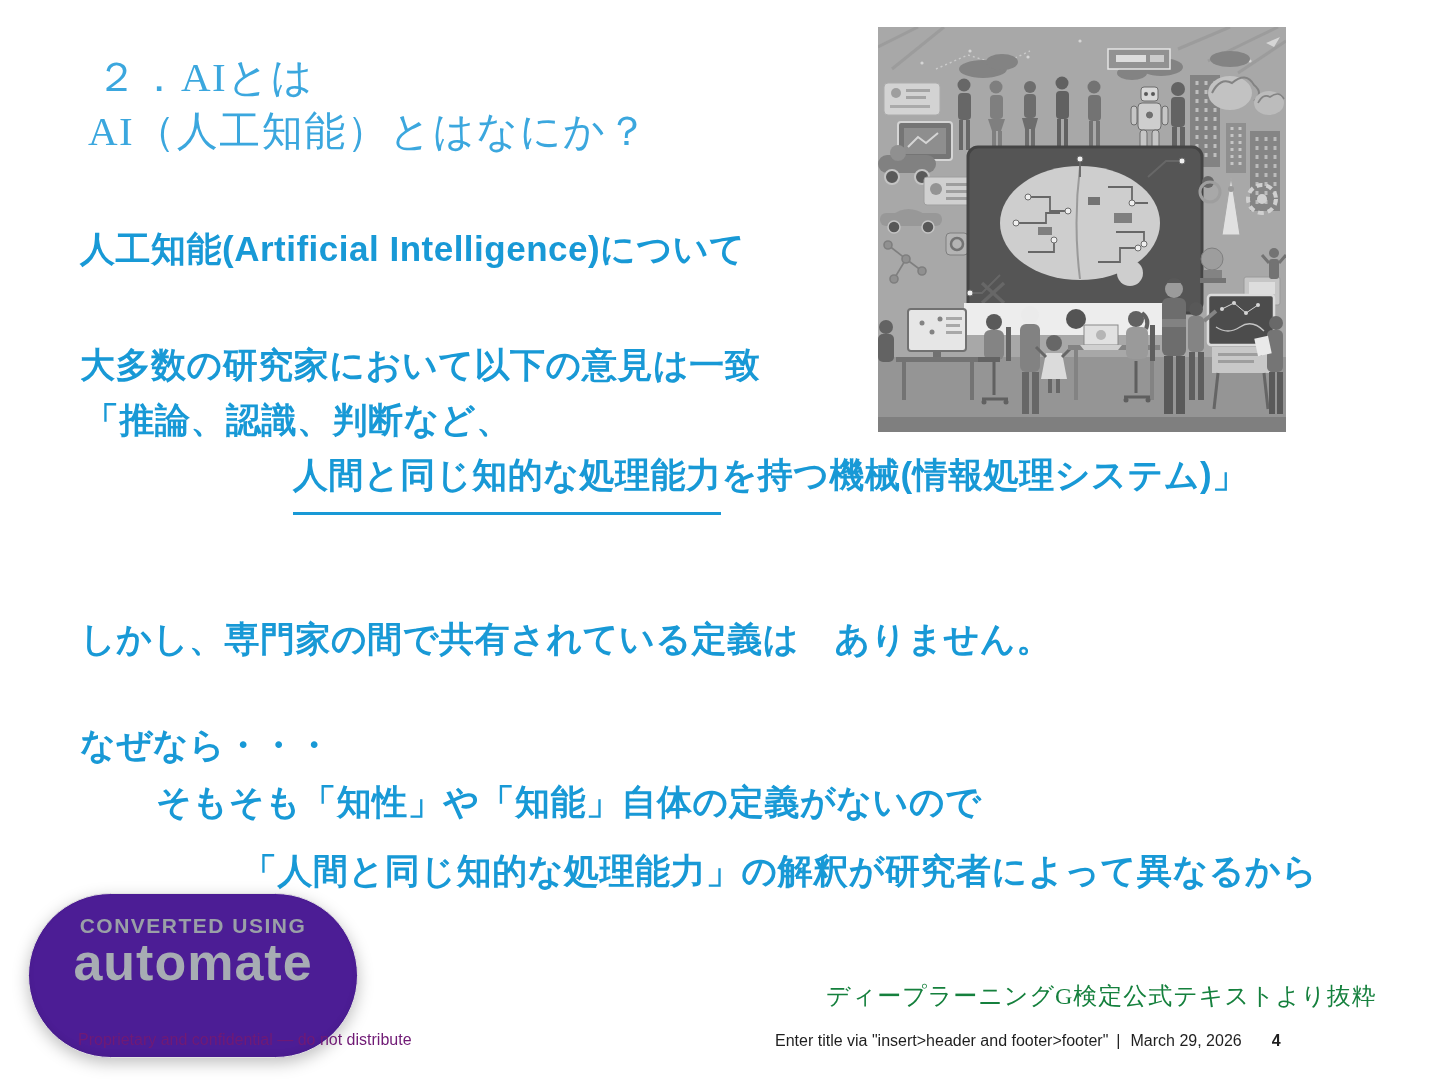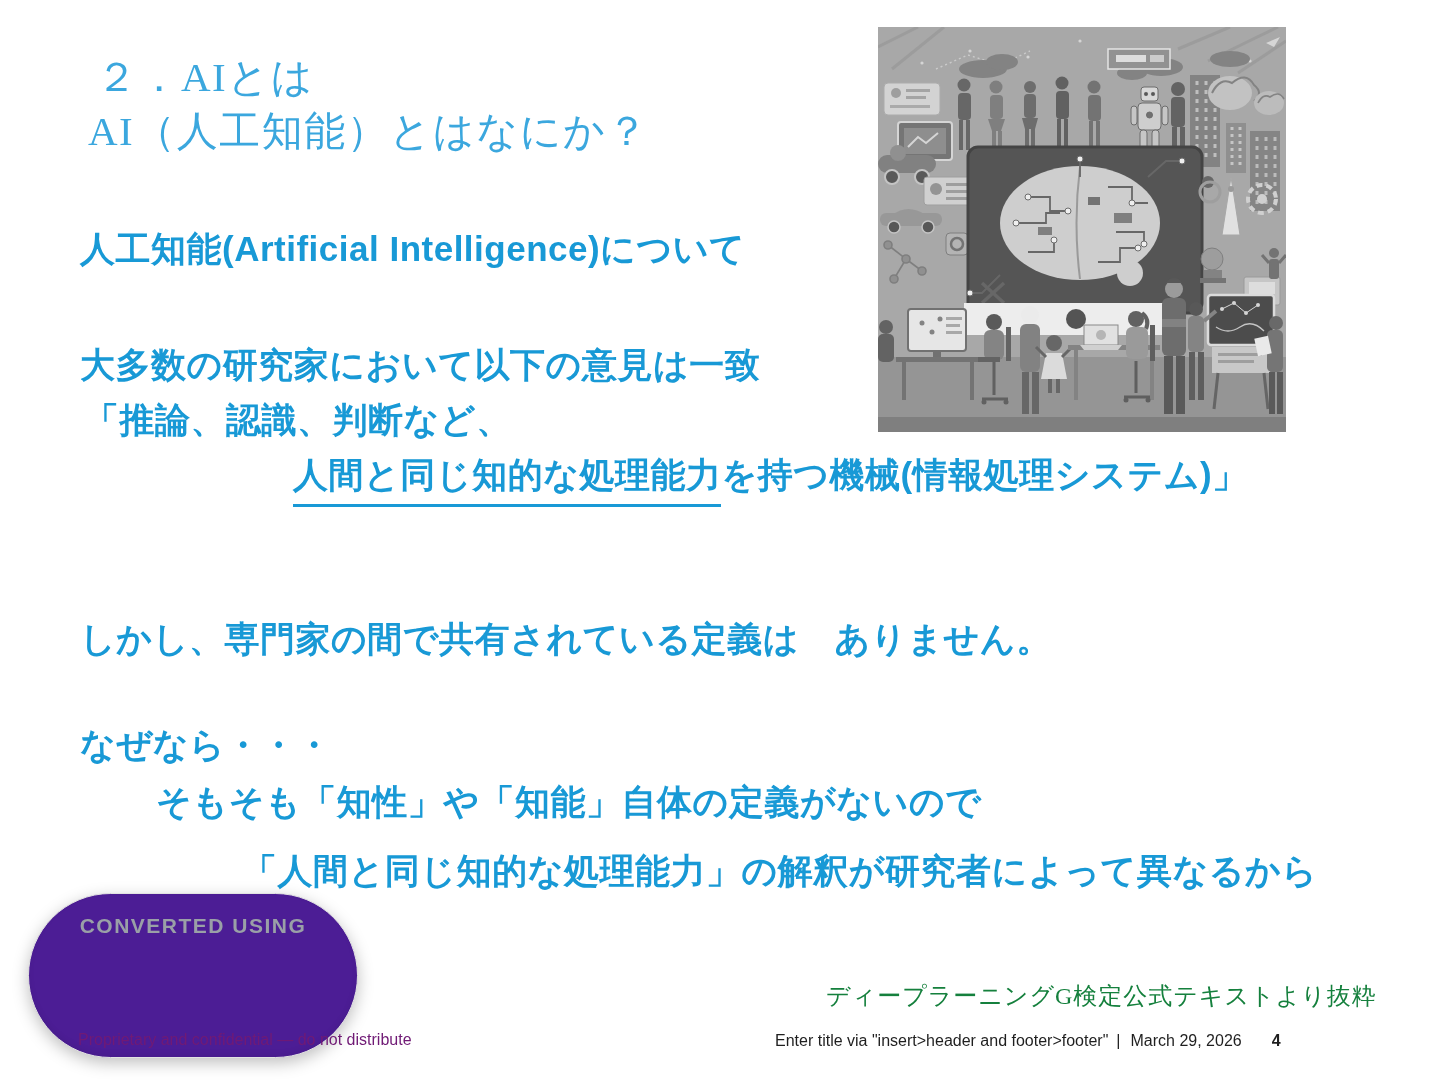--- a/index.html
+++ b/index.html
@@ -36,21 +36,21 @@
     letter-spacing:0.5px;
   }
   #intro{left:80px;top:226px;}
   #c1{left:80px;top:342px;}
   #c2{left:84px;top:397px;text-align:center;}
   #c3{left:293px;top:452px;}
   #however{left:80px;top:616px;}
   #because{left:80px;top:722px;}
   #reason1{left:156px;top:779px;}
   #reason2{left:242px;top:837px;margin-top:11px;}
-  .u{border-bottom:3px solid currentColor;padding-bottom:10px;}
+  .u{border-bottom:3px solid currentColor;padding-bottom:18px;}
   
   #illustration{left:878px;top:27px;width:408px;height:405px;}
   
   #source-note{
     left:826px;top:980px;
     font-family:"Liberation Serif","DejaVu Serif",serif;
     color:#15803d;font-size:24px;letter-spacing:1px;
   }
   
   #watermark{
@@ -438,18 +438,19 @@
       <rect x="399" y="345" width="6" height="42" fill="#3f3f3f"></rect>
   </g>
 
   <rect width="408" height="405" fill="#ffffff" opacity="0.14"></rect>
 </svg>
 
 <div id="source-note" class="abs">ディープラーニングG検定公式テキストより抜粋</div>
 
 <div id="watermark" class="abs">
   <div id="wm-eyebrow">CONVERTED USING</div>
+  <div id="wm-brand">automate</div>
 </div>
 
 <div id="footer-left" class="abs footer-text">Proprietary and confidential — do not distribute</div>
 <div id="footer-right" class="abs footer-text">
   <span>Enter title via "insert&gt;header and footer&gt;footer"</span><span class="sep">|</span><span>March 29, 2026</span><span class="page">4</span>
 </div>
 
 </body></html>

